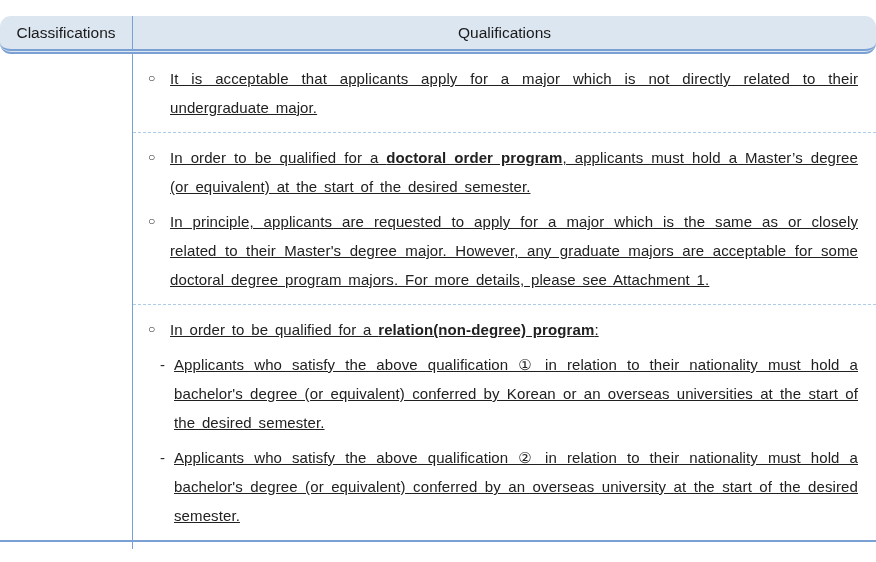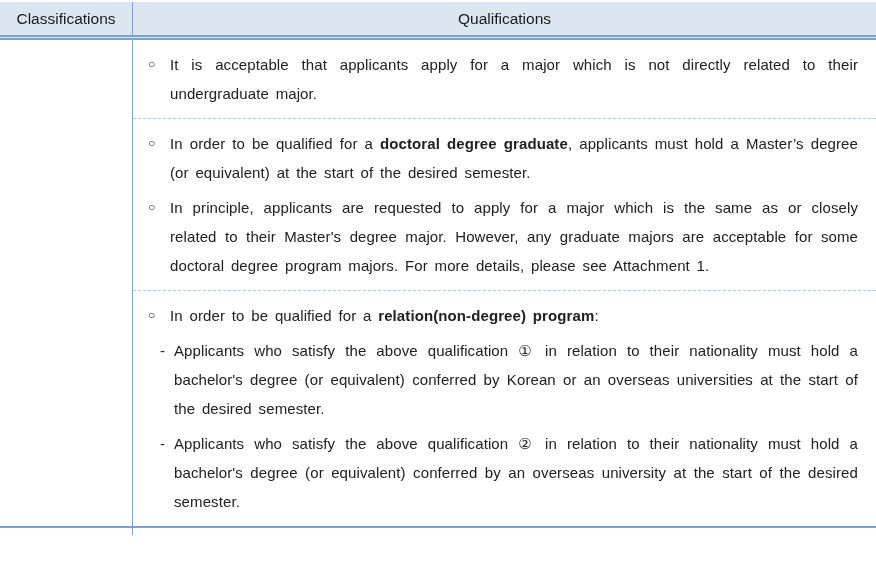--- a/index.html
+++ b/index.html
@@ -15,23 +15,24 @@
     height: 562px;
     background: #ffffff;
     font-family: "Liberation Sans", sans-serif;
     color: var(--text-color);
     overflow: hidden;
   }
   .doc-table { width: 876px; }
 
   .header-row {
     display: flex;
-    margin-top: 2px;
+    margin-top: 16px;
     background: var(--header-bg);
     border-bottom: 5px double var(--line-blue);
+    border-radius: 11px;
   }
   .header-cell {
     height: 33px;
     display: flex;
     align-items: center;
     justify-content: center;
     font-size: 15.5px;
     color: #1a1a1a;
   }
   .header-cell.classifications {
@@ -73,20 +74,21 @@
     font-size: 12px;
   }
   .marker.dash { width: 14px; }
 
   .text {
     flex: 1;
     text-align: justify;
     text-align-last: left;
     word-spacing: 2.5px;
     letter-spacing: 0.1px;
+    text-decoration: underline;
   }
   .bold { font-weight: bold; }
 
   .bottom-strip { display: flex; height: 7px; background: #ffffff; }
   .strip-left {
     width: 133px;
     border-right: 1px solid var(--line-blue);
   }
   .strip-right { flex: 1; }
 </style>
@@ -104,21 +106,21 @@
     <div class="qual-cell" id="qual-cell">
         <div class="section">
           <div class="item">
             <span class="marker circle">○</span>
             <div class="text"><span>It is acceptable that applicants apply for a major which is not directly related to their undergraduate major.</span></div>
           </div>
         </div>
         <div class="section">
           <div class="item">
             <span class="marker circle">○</span>
-            <div class="text"><span>In order to be qualified for a </span><span class="bold">doctoral degree graduate</span><span>, applicants must hold a Master’s degree (or equivalent) at the start of the desired semester.</span></div>
+            <div class="text"><span>In order to be qualified for a </span><span class="bold">doctoral order program</span><span>, applicants must hold a Master’s degree (or equivalent) at the start of the desired semester.</span></div>
           </div>
           <div class="item">
             <span class="marker circle">○</span>
             <div class="text"><span>In principle, applicants are requested to apply for a major which is the same as or closely related to their Master's degree major. However, any graduate majors are acceptable for some doctoral degree program majors. For more details, please see Attachment 1.</span></div>
           </div>
         </div>
         <div class="section">
           <div class="item">
             <span class="marker circle">○</span>
             <div class="text"><span>In order to be qualified for a </span><span class="bold">relation(non-degree) program</span><span>:</span></div>

